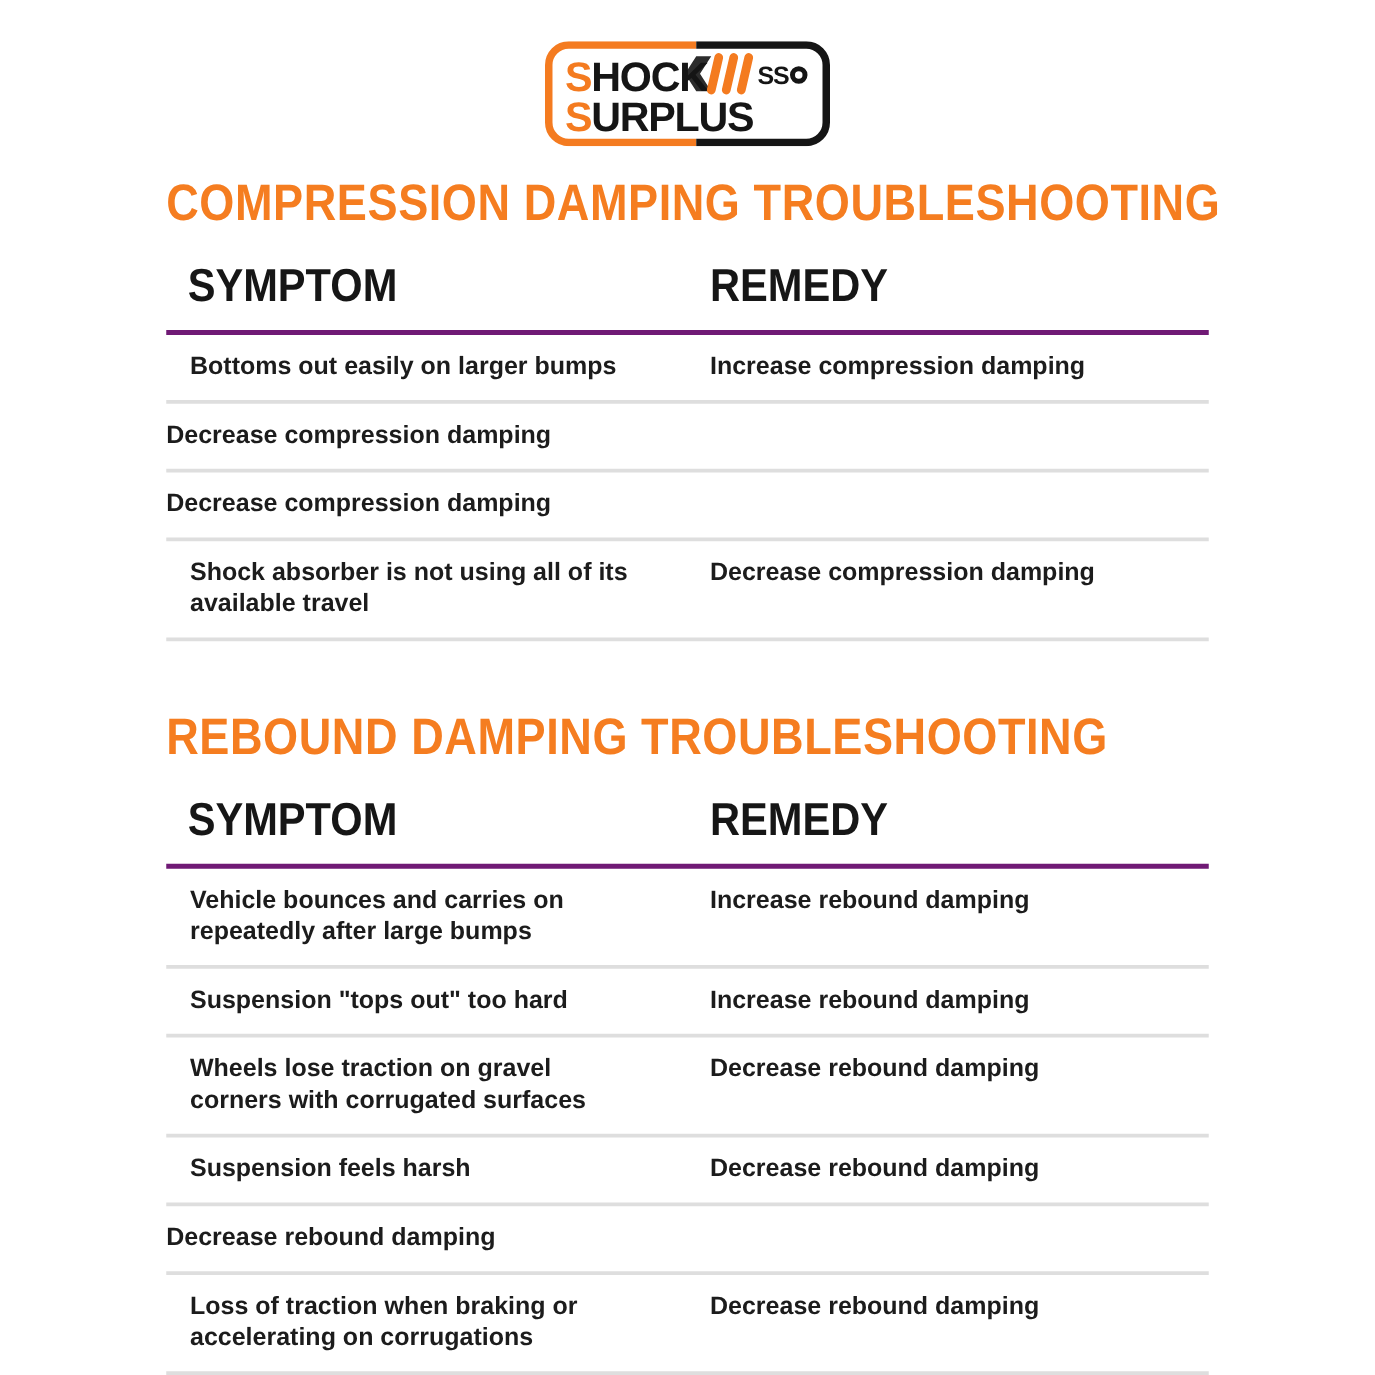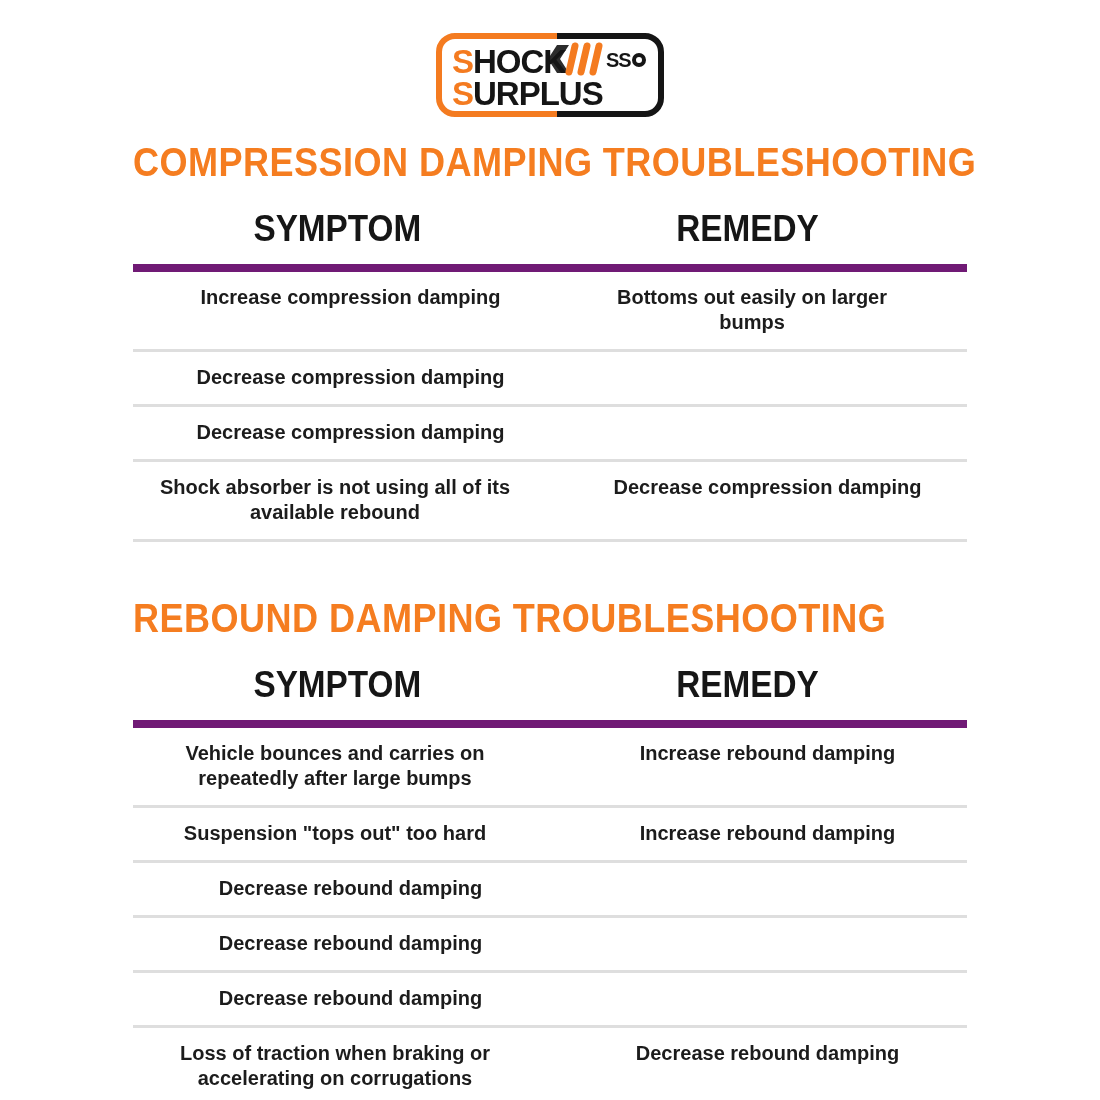--- a/index.html
+++ b/index.html
@@ -22,37 +22,37 @@
     width: 1100px;
     display: flex;
     justify-content: center;
   }
   .content {
     position: absolute;
     top: 140px;
     left: 133px;
     width: 834px;
   }
-  .section { margin-bottom: 0; text-align: center; }
+  .section { margin-bottom: 0; }
   .section-title {
     color: #f57d20;
     font-weight: bold;
     font-size: 41px;
     line-height: 44px;
     letter-spacing: 0.5px;
     transform: scaleX(0.88);
     transform-origin: left center;
     white-space: nowrap;
     margin: 0 0 26px 0;
   }
   .tbl { width: 834px; }
   .tbl-head {
     display: grid;
     grid-template-columns: 435px 1fr;
-    border-bottom: 8px solid #701a75;
+    border-bottom: 4px solid #701a75;
     padding-bottom: 16px;
   }
   .col-header {
     font-weight: bold;
     font-size: 37px;
     line-height: 38px;
     color: #161616;
     transform: scaleX(0.9);
     transform-origin: left center;
     white-space: nowrap;
@@ -121,31 +121,31 @@
   <div class="content">
 
     <div class="section">
       <div class="section-title">COMPRESSION DAMPING TROUBLESHOOTING</div>
       <div class="tbl">
         <div class="tbl-head">
           <div class="col-header symptom">SYMPTOM</div>
           <div class="col-header">REMEDY</div>
         </div>
         <div class="tbl-row">
+          <div class="cell symptom">Bottoms out easily on larger bumps</div>
           <div class="cell">Increase compression damping</div>
-          <div class="cell symptom">Bottoms out easily on larger bumps</div>
         </div>
         <div class="tbl-row">
           <div class="cell">Decrease compression damping</div>
         </div>
         <div class="tbl-row">
           <div class="cell">Decrease compression damping</div>
         </div>
         <div class="tbl-row">
-          <div class="cell symptom">Shock absorber is not using all of its available rebound</div>
+          <div class="cell symptom">Shock absorber is not using all of its available travel</div>
           <div class="cell">Decrease compression damping</div>
         </div>
       </div>
     </div>
 
     <div class="section-gap"></div>
 
     <div class="section">
       <div class="section-title">REBOUND DAMPING TROUBLESHOOTING</div>
       <div class="tbl">
@@ -155,23 +155,25 @@
         </div>
         <div class="tbl-row">
           <div class="cell symptom">Vehicle bounces and carries on repeatedly after large bumps</div>
           <div class="cell">Increase rebound damping</div>
         </div>
         <div class="tbl-row">
           <div class="cell symptom">Suspension "tops out" too hard</div>
           <div class="cell">Increase rebound damping</div>
         </div>
         <div class="tbl-row">
+          <div class="cell symptom">Wheels lose traction on gravel corners with corrugated surfaces</div>
           <div class="cell">Decrease rebound damping</div>
         </div>
         <div class="tbl-row">
+          <div class="cell symptom">Suspension feels harsh</div>
           <div class="cell">Decrease rebound damping</div>
         </div>
         <div class="tbl-row">
           <div class="cell">Decrease rebound damping</div>
         </div>
         <div class="tbl-row">
           <div class="cell symptom">Loss of traction when braking or accelerating on corrugations</div>
           <div class="cell">Decrease rebound damping</div>
         </div>
       </div>

